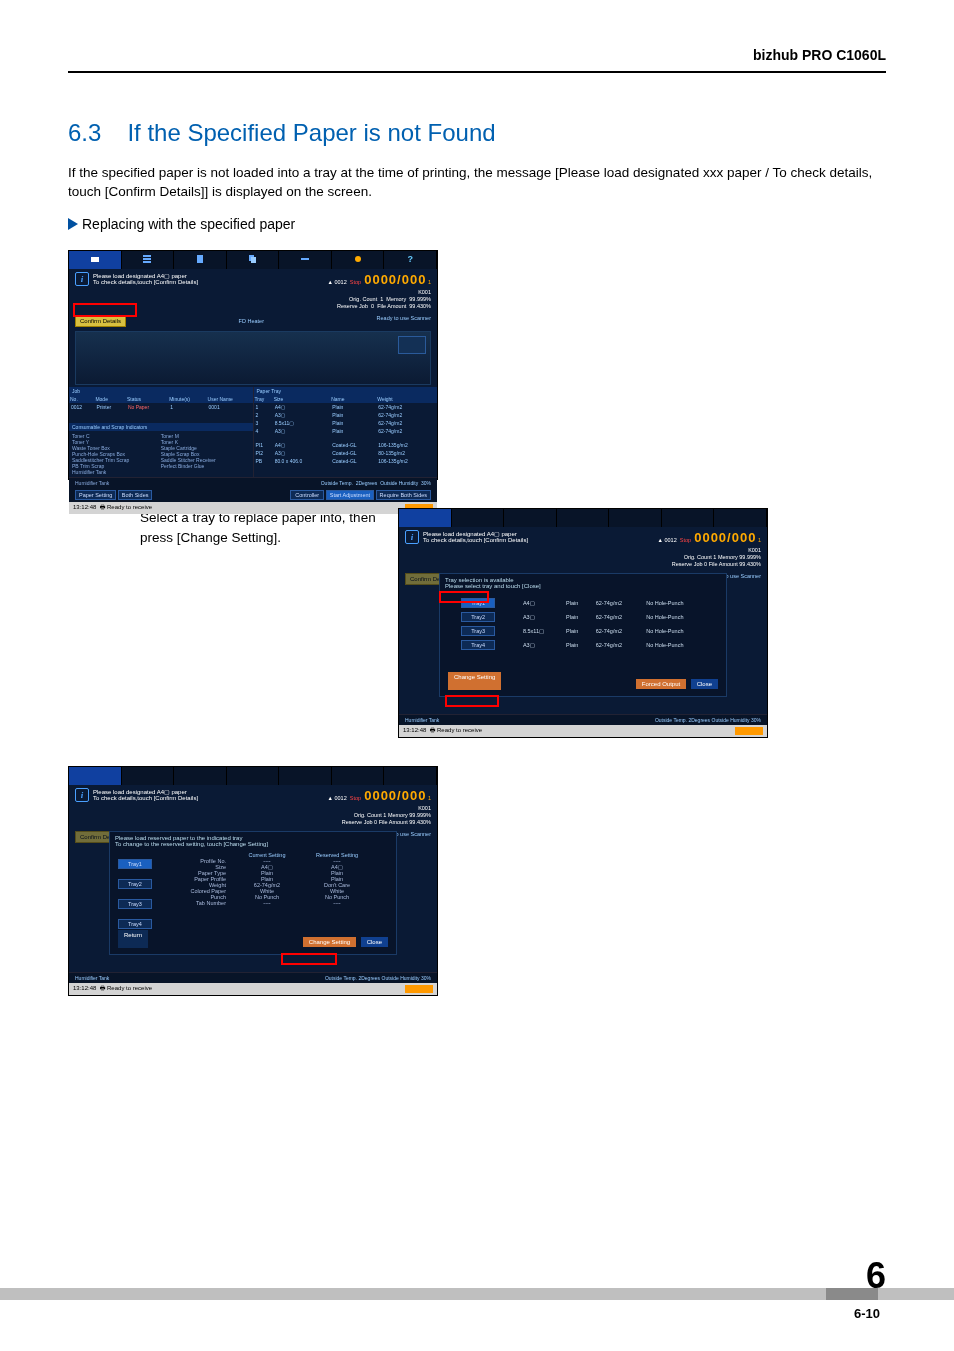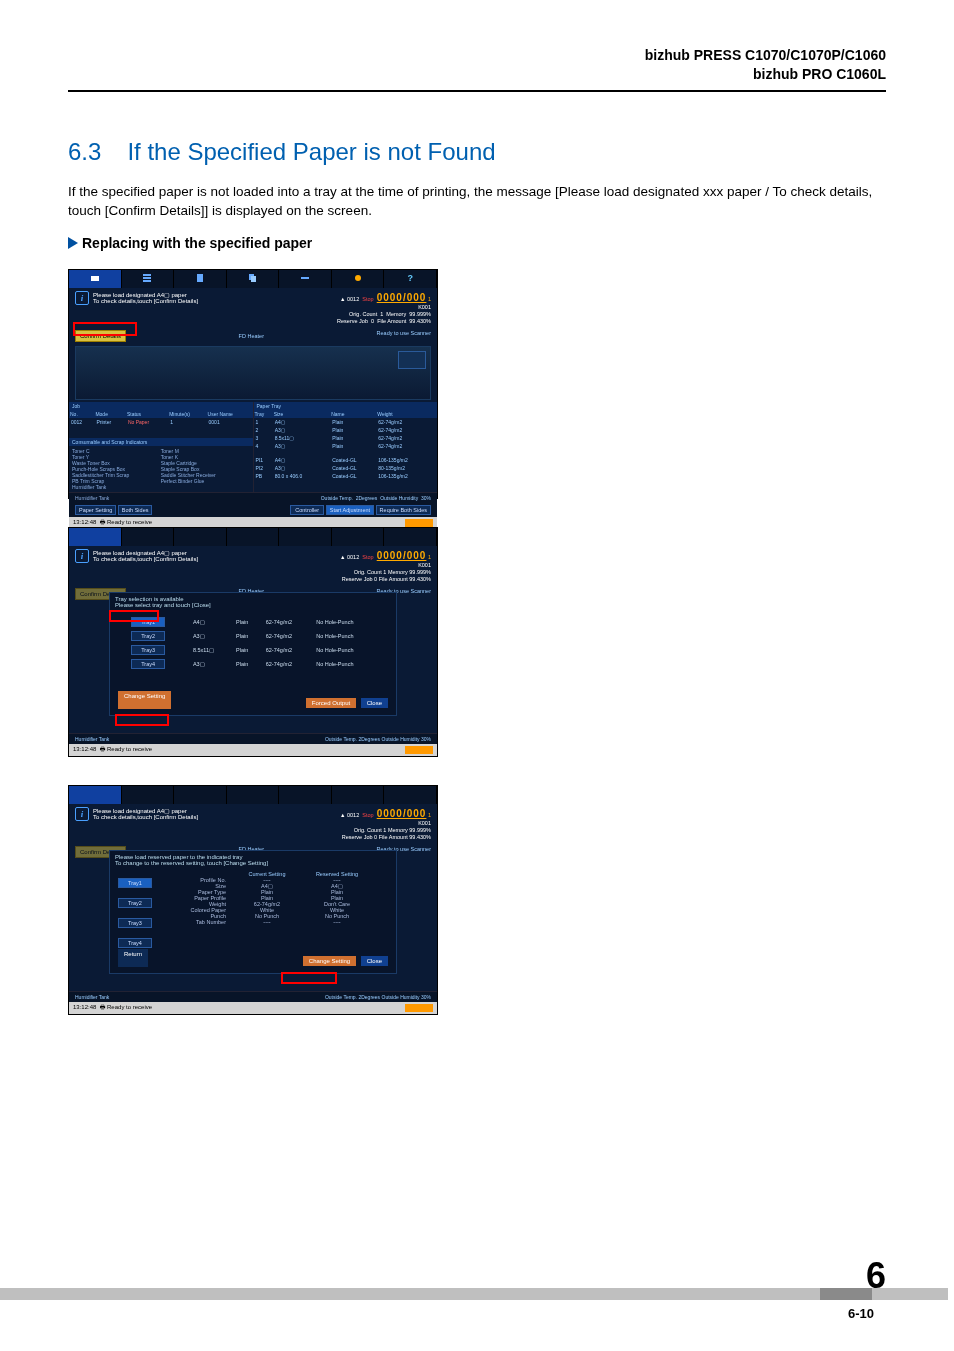--- a/index.html
+++ b/index.html
@@ -3,34 +3,34 @@
 <meta charset="utf-8">
 <style>
   * { box-sizing: border-box; margin: 0; padding: 0; }
   html, body { width: 954px; height: 1351px; background: #fff; font-family: Arial, Helvetica, sans-serif; color: #000; }
   .page { position: relative; width: 954px; height: 1351px; padding: 46px 68px 0 68px; }
   .hdr { text-align: right; font-weight: bold; font-size: 14px; line-height: 1.35; }
   .hdr-rule { border: 0; border-top: 2px solid #000; margin-top: 6px; margin-bottom: 46px; }
   .sec-title { color: #0060b0; font-weight: normal; font-size: 24px; margin-bottom: 16px; }
   .sec-num { display: inline-block; margin-right: 26px; }
   .body-p { font-size: 13.5px; line-height: 1.45; margin-bottom: 12px; }
-  .subhead { font-size: 14px; font-weight: bold; margin: 14px 0 18px; }
+  .subhead { font-size: 14px; font-weight: normal; margin: 14px 0 18px; }
   .tri { display: inline-block; width: 0; height: 0; border-top: 6px solid transparent; border-bottom: 6px solid transparent; border-left: 10px solid #0050a0; margin-right: 4px; vertical-align: -1px; }
   .step-row { display: flex; align-items: flex-start; margin-bottom: 28px; }
   .step-text { width: 330px; font-size: 13.5px; line-height: 1.45; padding-left: 72px; padding-right: 10px; }
   .shot { width: 370px; height: 230px; background: #0a1a35; position: relative; border: 1px solid #000; flex-shrink: 0; }
   
   .tabrow { display:flex; height:18px; background:#081428; }
   .tab { flex:1; border-right:1px solid #000; background:#081428; position:relative; }
   .tab.active { background:#1040a0; }
   .tab svg, .tab .ic { width:14px; height:10px; margin: 3px auto 0; display:block; }
   .msgbar { display:flex; justify-content:space-between; padding:3px 6px; font-size:6px; color:#fff; }
   .msgbar .left { display:flex; gap:4px; align-items:flex-start; }
   .ibox { width:14px; height:14px; border:1px solid #4aa0ff; display:flex; align-items:center; justify-content:center; font-family:Georgia,serif; font-style:italic; font-weight:bold; color:#4aa0ff; font-size:9px; border-radius:2px; }
-  .counter { font-size:10px; color:#fa0; font-weight:bold; letter-spacing:1px;text-decoration:underline; }
+  .counter { font-size:13px; color:#fa0; font-weight:bold; letter-spacing:1px; }
   .yellowbtn { background:#d8c040; color:#000; font-size:6px; padding:2px 4px; border:1px solid #a08000; display:inline-block; }
   .redbox { border:2px solid #f00; position:absolute; }
   .table1 { width:100%; font-size:5px; color:#9cf; border-collapse:collapse; }
   .table1 th { background:#0a2a60; padding:1px; text-align:left; font-weight:normal; }
   .table1 td { padding:1px 2px; }
   .splitpanel { display:flex; height:90px; }
   .splitpanel > div { flex:1; }
   .midbar { background:#0a2a60; font-size:5px; color:#9cf; padding:1px 3px; }
   .consrow { display:flex; flex-wrap:wrap; font-size:5px; color:#8ad; padding:2px 3px; }
   .consrow span { width:50%; }
@@ -46,32 +46,31 @@
   .traybtn.sel { background:#1a60c0; }
   .btn-oj { background:#d07030; padding:2px 6px; font-size:6px; color:#fff; display:inline-block; }
   .btn-bl { background:#104090; padding:2px 6px; font-size:6px; color:#fff; display:inline-block; }
   .dlg .btnrow { position:absolute; bottom:6px; left:8px; right:8px; display:flex; justify-content:space-between; }
   .kv { display:flex; font-size:5.5px; color:#abd; }
   .kv .k { width:60px; text-align:right; padding-right:6px; }
   .kv .v1 { width:70px; text-align:center; }
   .kv .v2 { width:70px; text-align:center; }
   .colhdr { font-size:5.5px; color:#9cf; text-align:center; }
   .bigpage { position:absolute; right:68px; bottom:54px; font-size:36px; font-weight:bold; }
-  .ftr { position:absolute; left:0; right:6px; bottom:30px; }
+  .ftr { position:absolute; left:0; right:0; bottom:30px; }
   .ftr-bar { height:12px; background:#bfbfbf; margin: 0 0 6px 0; position:relative; }
   .ftr-bar::before { content:""; position:absolute; right:76px; top:0; width:52px; height:12px; background:#8a8a8a; }
   .pgnum { text-align:right; font-size:13px; font-weight:bold; padding-right:74px; }
   .ready { color:#9cf; font-size:5.5px; }
 </style>
 </head>
 <body>
 <div class="page">
 
 <div class="hdr">
-  <div>bizhub PRESS C1070/C1070P/C1060</div>
   <div>bizhub PRO C1060L</div>
 </div>
 <hr class="hdr-rule">
 
 <h2 class="sec-title">
   <span class="sec-num">6.3</span><span>If the Specified Paper is not Found</span>
 </h2>
 
 <p class="body-p">If the specified paper is not loaded into a tray at the time of printing, the message [Please load designated xxx paper / To check details, touch [Confirm Details]] is displayed on the screen.</p>
 
@@ -268,20 +267,21 @@
       <span><span class="traybtn">Controller</span>&nbsp;<span class="traybtn" style="background:#1a60c0">Start Adjustment</span>&nbsp;<span class="traybtn">Require Both Sides</span></span>
     </div>
     <div class="statusline">
       <span><span>13:12:48</span>&nbsp;&nbsp;🖶&nbsp;<span>Ready to receive</span></span>
       <span class="orangelamp"></span>
     </div>
   </div>
 </div>
 
 <div class="step-row">
+  <div class="step-text">Select a tray to replace paper into, then press [Change Setting].</div>
   <div class="shot">
     <div class="tabrow">
       <div class="tab active"></div>
           <div class="tab"></div>
           <div class="tab"></div>
           <div class="tab"></div>
           <div class="tab"></div>
           <div class="tab"></div>
           <div class="tab"></div>
     </div>

